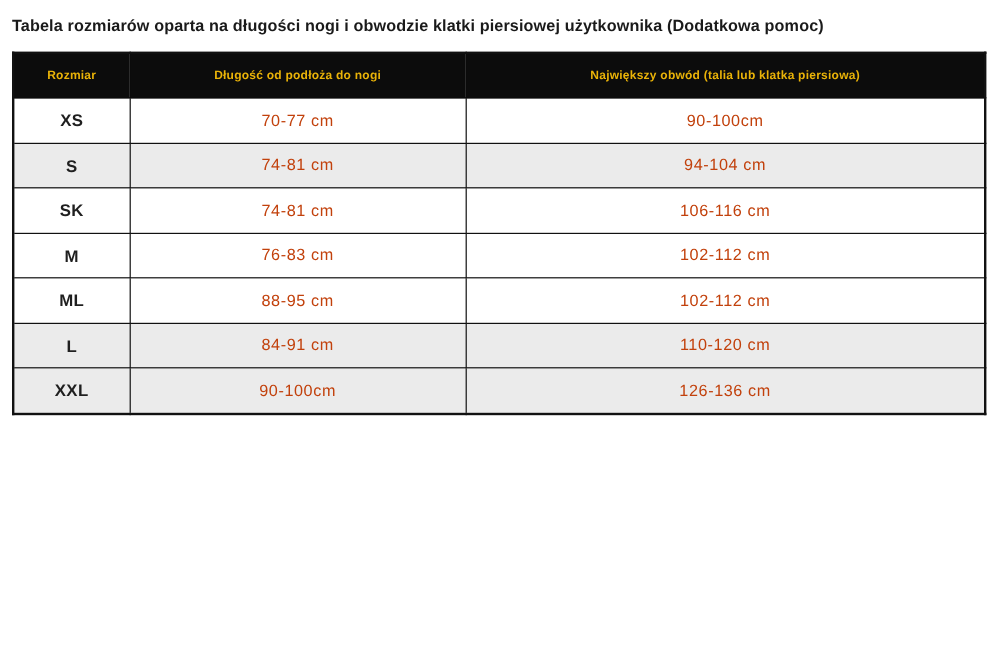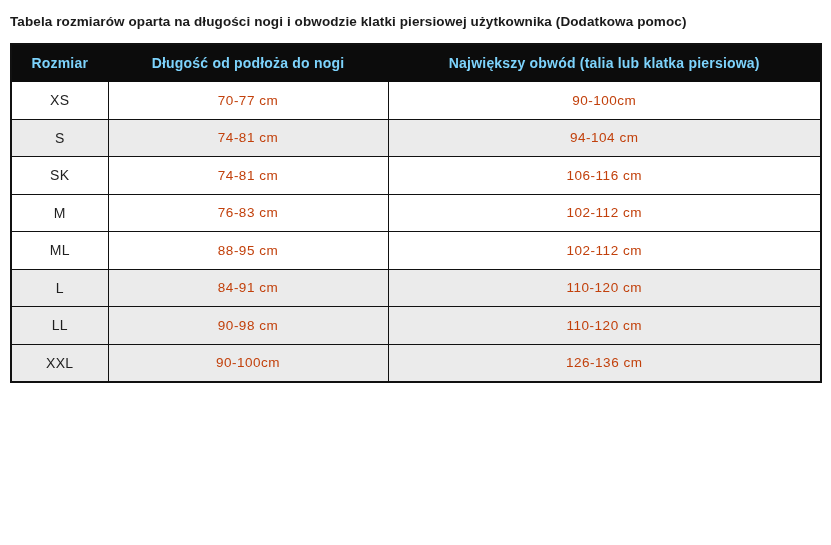--- a/index.html
+++ b/index.html
@@ -26,40 +26,40 @@
     border-collapse: collapse;
     table-layout: fixed;
     width: 810px;
     border: 2px solid #111111;
   }
   table.size-table col.c1 { width: 97px; }
   table.size-table col.c2 { width: 280px; }
   table.size-table col.c3 { width: 433px; }
   table.size-table thead th {
     background: #0c0c0c;
-    color: #7dd3fc;
-    font-size: 14px;
+    color: #eab308;
+    font-size: 10px;
     font-weight: bold;
     text-align: center;
     height: 36px;
     padding: 0 4px;
     border: 1px solid #0c0c0c;
     letter-spacing: 0.2px;
   }
   table.size-table tbody td {
     border: 1px solid #111111;
     text-align: center;
     height: 36.5px;
     font-size: 13.5px;
     color: #c2410c;
     letter-spacing: 0.5px;
     padding: 0 4px;
   }
   table.size-table tbody td.size-cell {
-    font-weight: normal;
+    font-weight: bold;
     color: #1f1f1f;
     font-size: 14px;
     letter-spacing: 0.3px;
   }
   table.size-table tbody tr.alt {
     background: #ebebeb;
   }
 </style>
 </head>
 <body>
@@ -105,24 +105,19 @@
           <td class="size-cell">ML</td>
           <td class="length-cell">88-95 cm</td>
           <td class="circumference-cell">102-112 cm</td>
         </tr>
         <tr class="alt">
           <td class="size-cell">L</td>
           <td class="length-cell">84-91 cm</td>
           <td class="circumference-cell">110-120 cm</td>
         </tr>
         <tr class="alt">
-          <td class="size-cell">LL</td>
-          <td class="length-cell">90-98 cm</td>
-          <td class="circumference-cell">110-120 cm</td>
-        </tr>
-        <tr class="alt">
           <td class="size-cell">XXL</td>
           <td class="length-cell">90-100cm</td>
           <td class="circumference-cell">126-136 cm</td>
         </tr>
       </tbody>
   </table>
 </div>
 
 </body></html>

